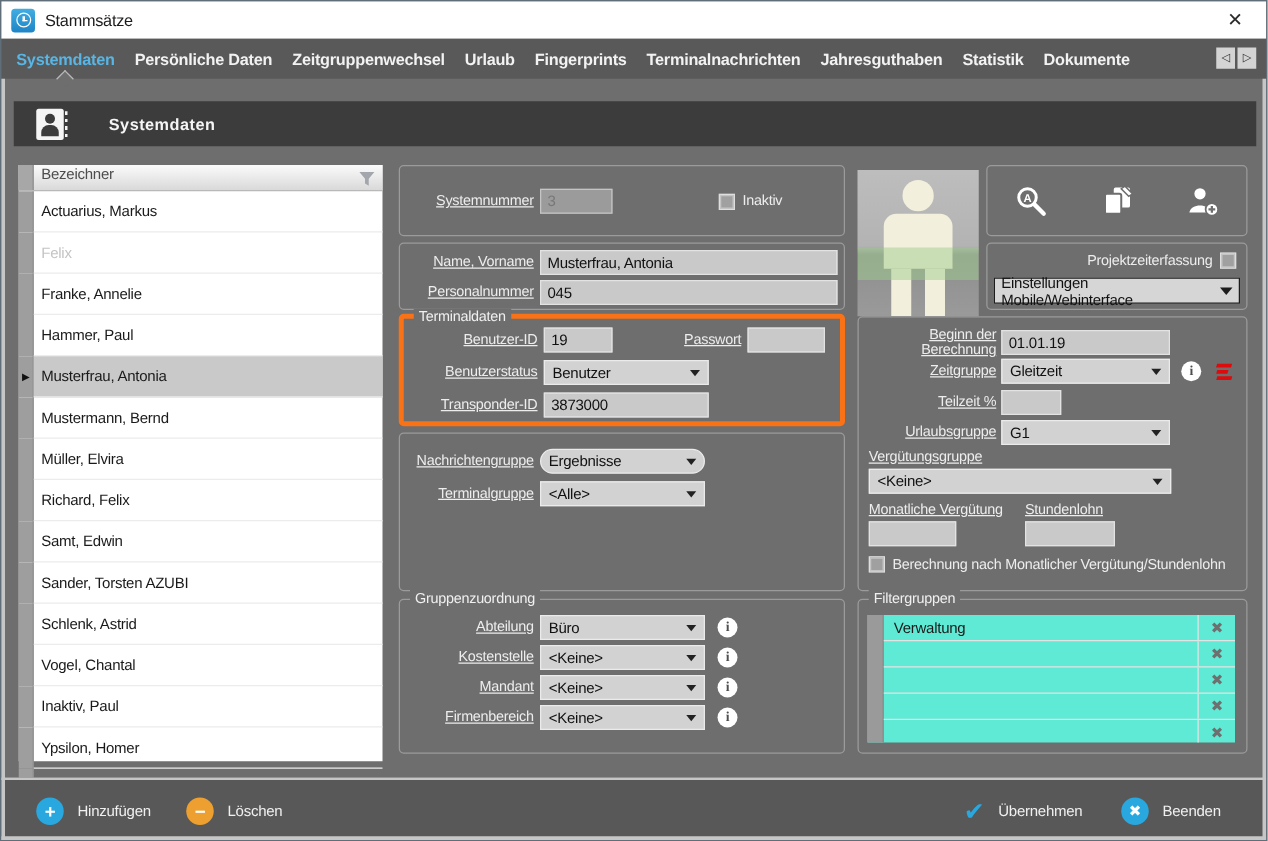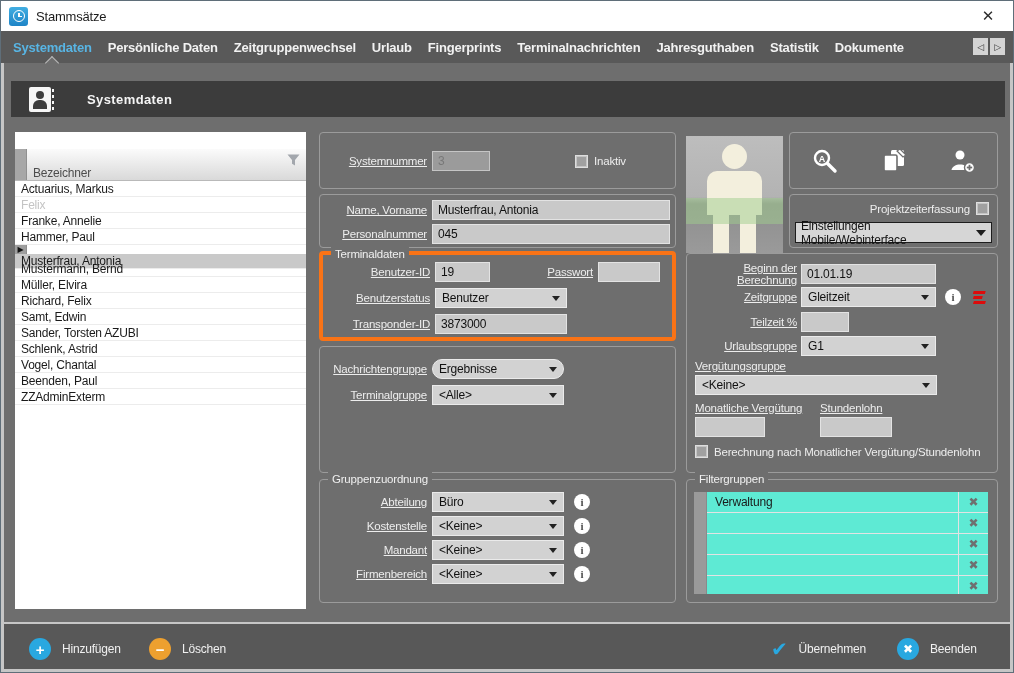--- a/index.html
+++ b/index.html
@@ -30,25 +30,25 @@
   
   .sechead { position:absolute; left:10px; top:80px; width:994px; height:36px; background:#3c3c3c; display:flex; align-items:center; }
   .cardicon { position:relative; width:22px; height:25px; margin-left:18px; background:#f5f5f5; border-radius:2px; }
   .cardicon .head { position:absolute; left:7px; top:4px; width:8px; height:8px; border-radius:50%; background:#3c3c3c; }
   .cardicon .body { position:absolute; left:4px; top:13px; width:14px; height:9px; border-radius:6px 6px 0 0; background:#3c3c3c; }
   .cardicon .perf { position:absolute; right:-3px; top:2px; width:2px; height:21px; background:repeating-linear-gradient(180deg,#f5f5f5 0 3px,transparent 3px 6px); }
   .sectitle { margin-left:36px; font-size:13px; font-weight:bold; color:#f5f5f5; letter-spacing:0.4px; }
 
   
   .listpanel { position:absolute; left:14px; top:131px; width:291px; height:477px; background:#ffffff; font-size:12px; }
-  .lhead { display:flex; height:32px; background:linear-gradient(180deg,#fbfbfb,#d9d9d9); border-bottom:1px solid #b9b9b9; align-items:flex-end; position:relative; cursor:pointer;margin-top:17px; }
+  .lhead { display:flex; height:21px; background:linear-gradient(180deg,#fbfbfb,#d9d9d9); border-bottom:1px solid #b9b9b9; align-items:flex-start; position:relative; cursor:pointer; }
   .lhead .gut { width:12px; height:100%; background:#a7a7a7; border-right:1px solid #909090; }
   .lhead .htxt { padding-left:6px; color:#4d4d4d; }
   .funnel { position:absolute; right:6px; top:5px; }
-  .lrow { display:flex; height:16px; align-items:stretch; cursor:pointer;flex-direction:column; }
+  .lrow { display:flex; height:33px; align-items:stretch; cursor:pointer; }
   .lrow .gut { width:12px; background:#9e9e9e; border-right:1px solid #8f8f8f; display:flex; align-items:center; justify-content:center; font-size:8px; color:#111; }
   .lrow .lbl { flex:1; border-bottom:1px solid #ececec; display:flex; align-items:center; padding-left:6px; color:#1a1a1a; }
   .lrow.selected .lbl { background:#c9c9c9; }
   .lrow.disabled .lbl { color:#c4c4c4; }
 
   
   .grp { position:absolute; border:1px solid #9b9b9b; border-radius:4px; }
   .grp.orange { border:4px solid #f97316; }
   .leg { position:absolute; top:-8px; left:8px; background:#6e6e6e; padding:0 4px; font-size:11.5px; color:#f0f0f0; line-height:14px; }
   .row { position:absolute; left:0; right:0; display:flex; align-items:center; }
@@ -183,21 +183,25 @@
         <div class="lrow">
           <div class="gut"></div>
           <div class="lbl">Schlenk, Astrid</div>
         </div>
         <div class="lrow">
           <div class="gut"></div>
           <div class="lbl">Vogel, Chantal</div>
         </div>
         <div class="lrow">
           <div class="gut"></div>
-          <div class="lbl">Beenden, Paul</div>
+          <div class="lbl">Inaktiv, Paul</div>
+        </div>
+        <div class="lrow">
+          <div class="gut"></div>
+          <div class="lbl">Ypsilon, Homer</div>
         </div>
         <div class="lrow">
           <div class="gut"></div>
           <div class="lbl">ZZAdminExterm</div>
         </div>
       </div>
   </div>
 
   <div class="grp" style="left:318px;top:131px;width:357px;height:57px;">
     <div class="row" style="top:18px;">

